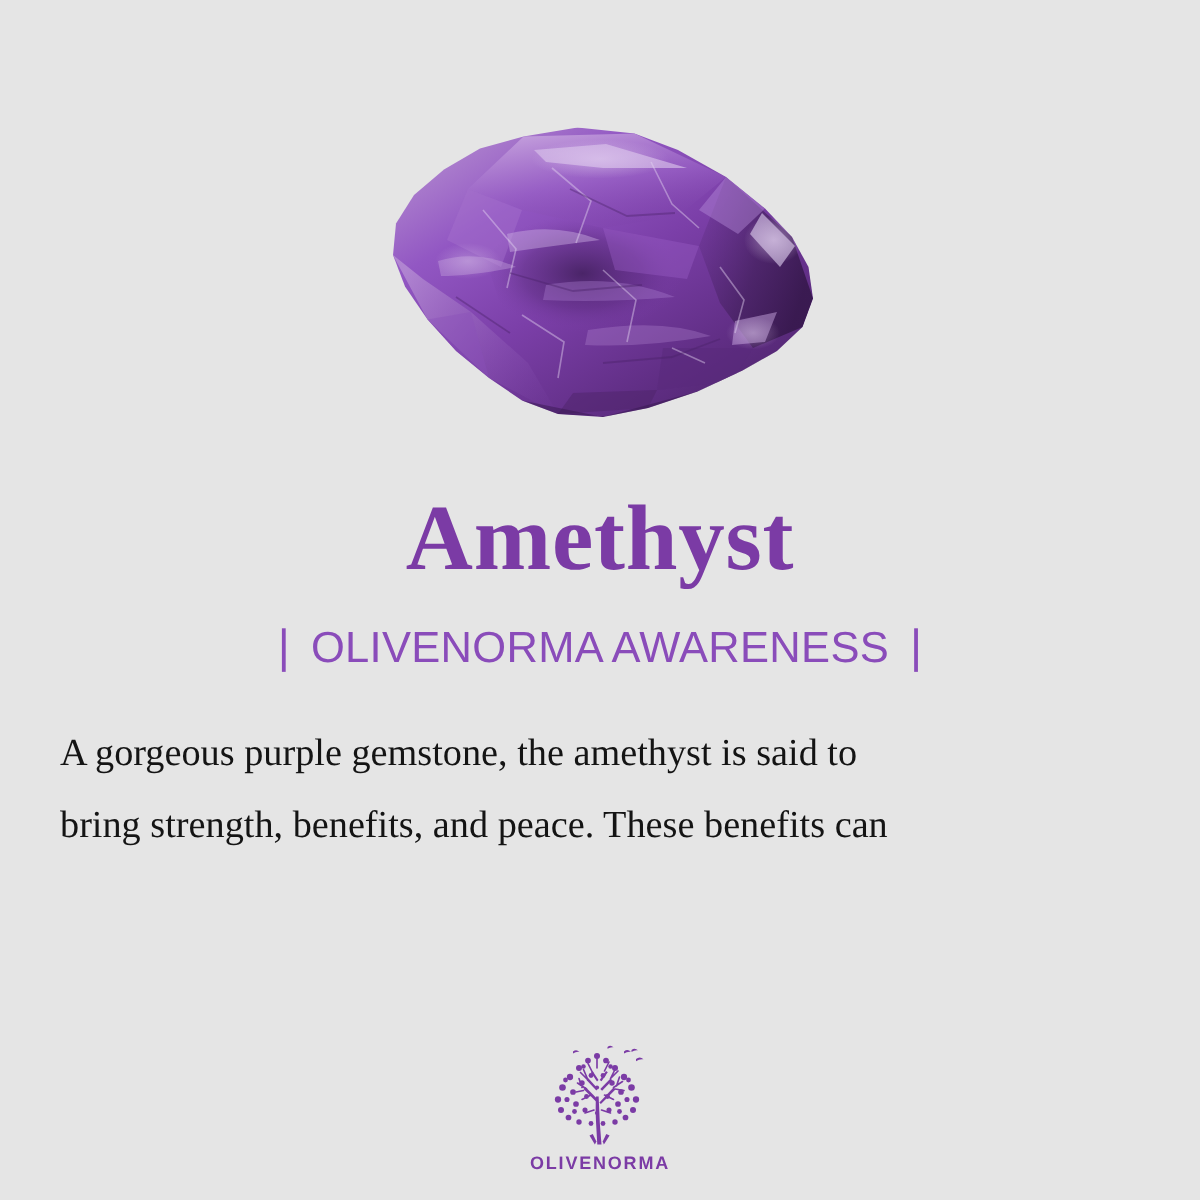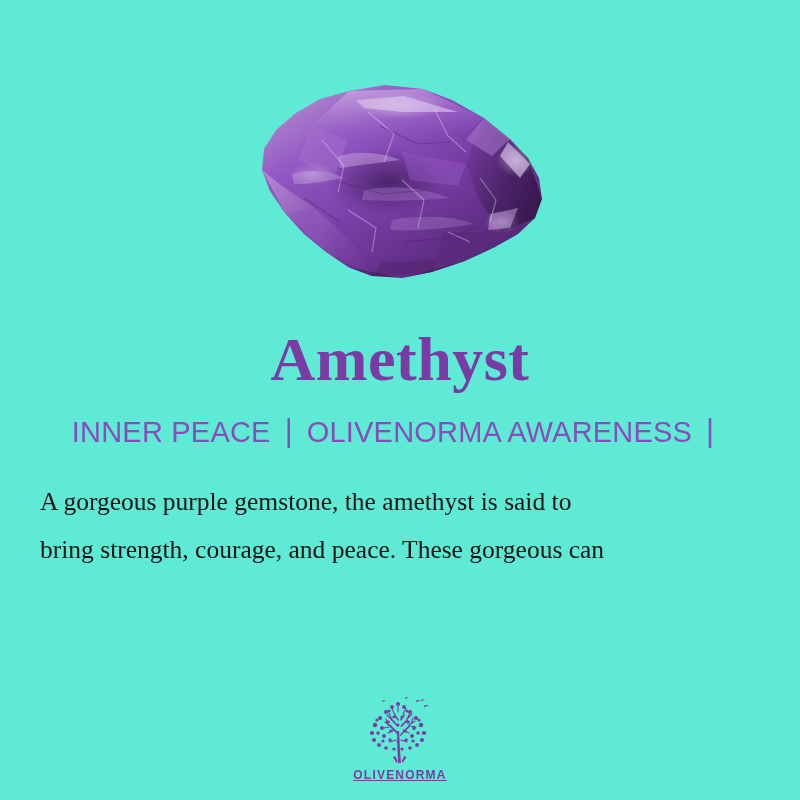--- a/index.html
+++ b/index.html
@@ -12,21 +12,21 @@
     height: 800px;
     overflow: hidden;
     font-family: "Liberation Serif", serif;
     -webkit-font-smoothing: antialiased;
   }
 
   .card {
     position: relative;
     width: 800px;
     height: 800px;
-    background: #5eead4;
+    background: #e5e5e5;
     display: flex;
     flex-direction: column;
     align-items: center;
   }
 
   
   .stone-area {
     position: relative;
     width: 800px;
     height: 320px;
@@ -115,21 +115,20 @@
     display: block;
   }
   .logo-word {
     margin-top: 3px;
     font-family: "Liberation Sans", sans-serif;
     font-size: 12px;
     font-weight: 700;
     letter-spacing: 1.2px;
     color: #7b3ba5;
     text-align: right;
-    text-decoration: underline;
   }
 </style>
 </head>
 <body>
 
 <div class="card">
 
   <div class="stone-area">
     <div class="stone-wrap">
       <svg class="stone-svg" viewBox="0 0 300 212" xmlns="http://www.w3.org/2000/svg">
@@ -218,29 +217,28 @@
 
           <path d="M96,185 L150,196 L213,179 L243,165 L266,152 L230,176 L170,196 L110,194 Z" fill="#33164a" opacity="0.45"></path>
         </g>
       </svg>
     </div>
   </div>
 
   <h1 class="title">Amethyst</h1>
 
   <div class="keywords">
-    <span class="kw">INNER PEACE</span>
     <span class="kw-sep">|</span>
     <span class="kw">OLIVENORMA AWARENESS</span>
     <span class="kw-sep">|</span>
   </div>
 
   <div class="desc">
     <span class="desc-line">A gorgeous purple gemstone, the amethyst is said to</span>
-    <span class="desc-line">bring strength, courage, and peace. These gorgeous can</span>
+    <span class="desc-line">bring strength, benefits, and peace. These benefits can</span>
   </div>
 
   <div class="logo">
     <svg class="logo-mark" viewBox="0 0 84 70" xmlns="http://www.w3.org/2000/svg">
       <g fill="#7b3ba5">
 
         <path d="M40.2,68 L39.4,54 C39.1,48 39.0,42 39.3,36 L41.1,36 C41.4,42 41.6,48 41.9,54 L43.0,68 Z"></path>
         <path d="M38.6,68 L35.0,62 L37.2,61 L39.6,66 Z"></path>
         <path d="M44.6,68 L48.4,62 L46.2,61 L43.8,66 Z"></path>
 

